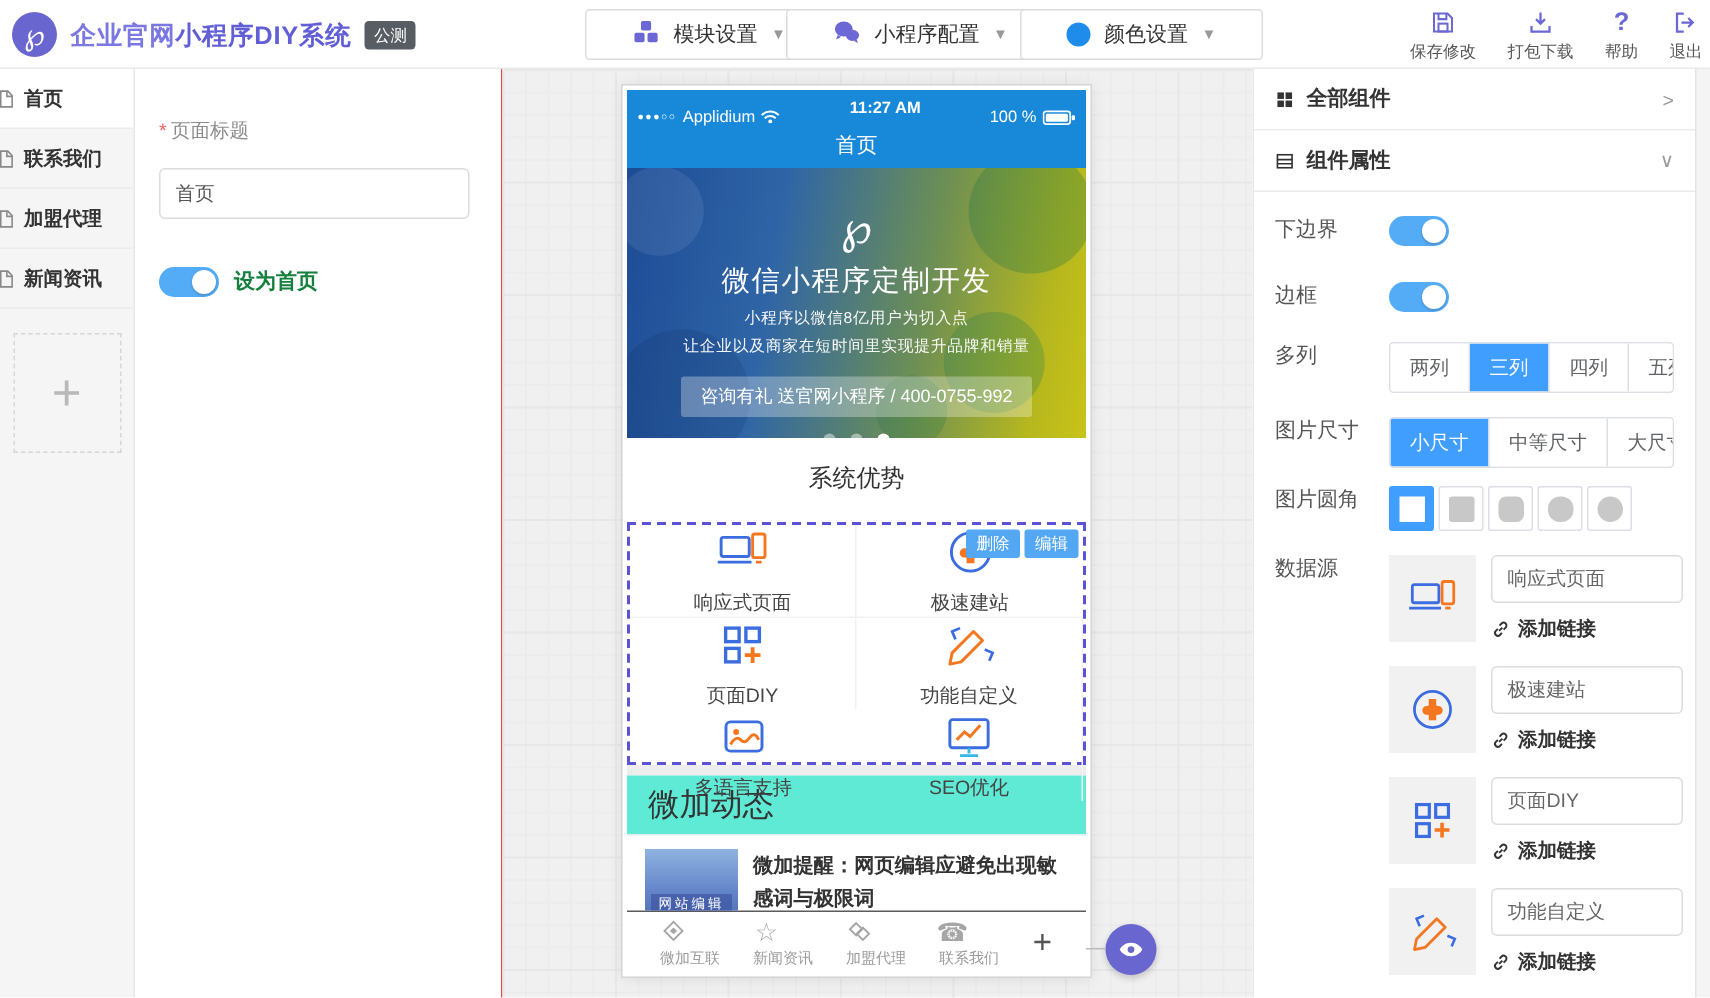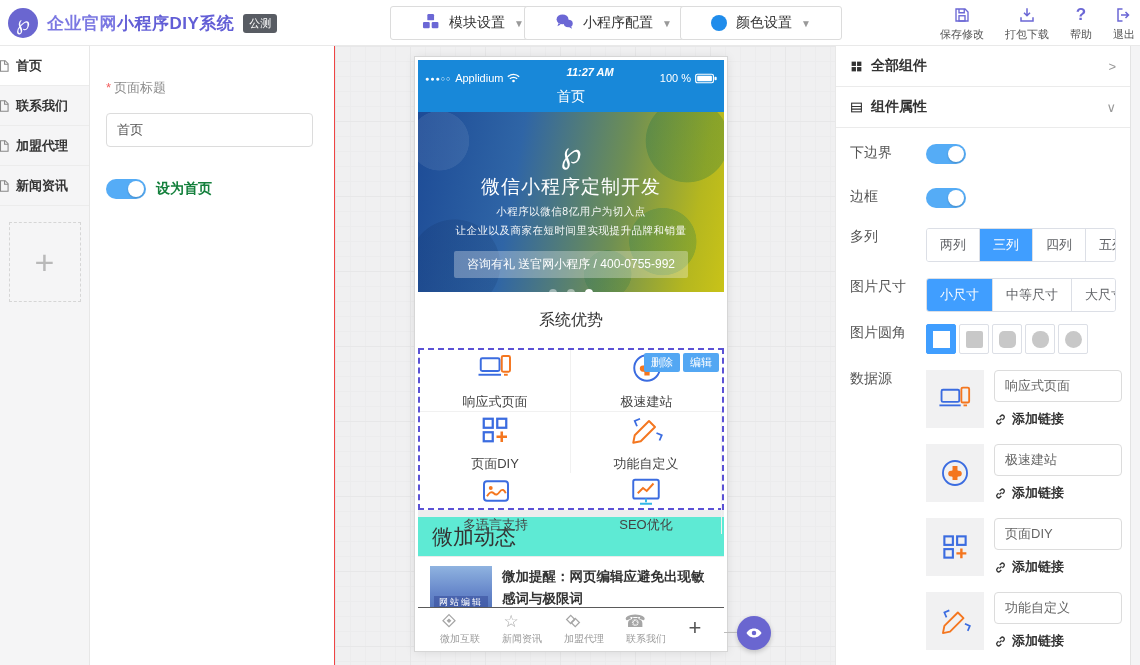--- a/index.html
+++ b/index.html
@@ -273,21 +273,21 @@
       <div class="statusbar">
         <span class="sb-left">
           <span class="sb-dots">●●●○○</span>
           <span>Applidium</span>
           <svg width="13" height="10" viewBox="0 0 16 12">
               <path d="M1 4.5C3 2.5 5.4 1.5 8 1.5s5 1 7 3" stroke="#fff" fill="none" stroke-width="1.6"></path>
               <path d="M3.5 7C4.8 5.8 6.3 5.2 8 5.2s3.2.6 4.5 1.8" stroke="#fff" fill="none" stroke-width="1.6"></path>
               <circle cx="8" cy="9.6" r="1.6" fill="#fff"></circle>
             </svg>
         </span>
-        <span style="font-weight:700;font-style:italic;">11:27 AM</span>
+        <span style="font-weight:700;">11:27 AM</span>
         <span class="sb-right">
           <span>100 %</span>
           <svg width="22" height="11" viewBox="0 0 26 12">
               <rect x="0.8" y="1" width="21" height="10" rx="2" fill="none" stroke="#fff" stroke-width="1.4"></rect>
               <rect x="2.6" y="2.8" width="17.4" height="6.4" rx="1" fill="#fff"></rect>
               <rect x="23" y="4" width="2.6" height="4" rx="1" fill="#fff"></rect>
             </svg>
         </span>
       </div>
 

